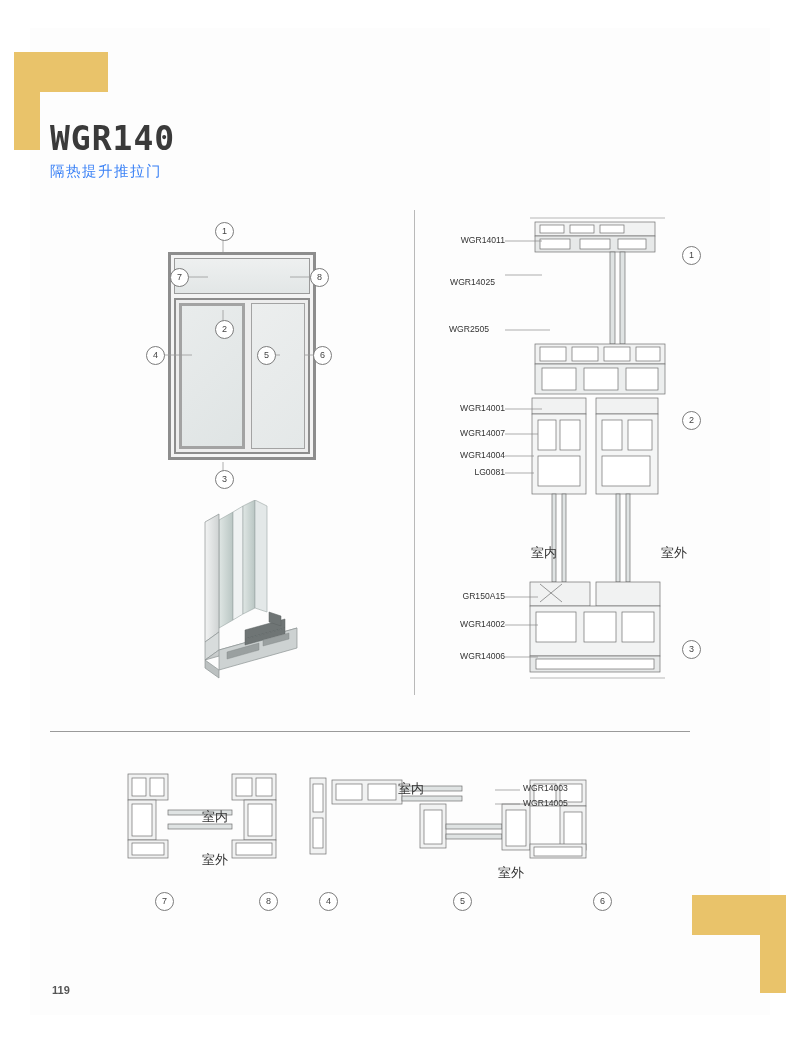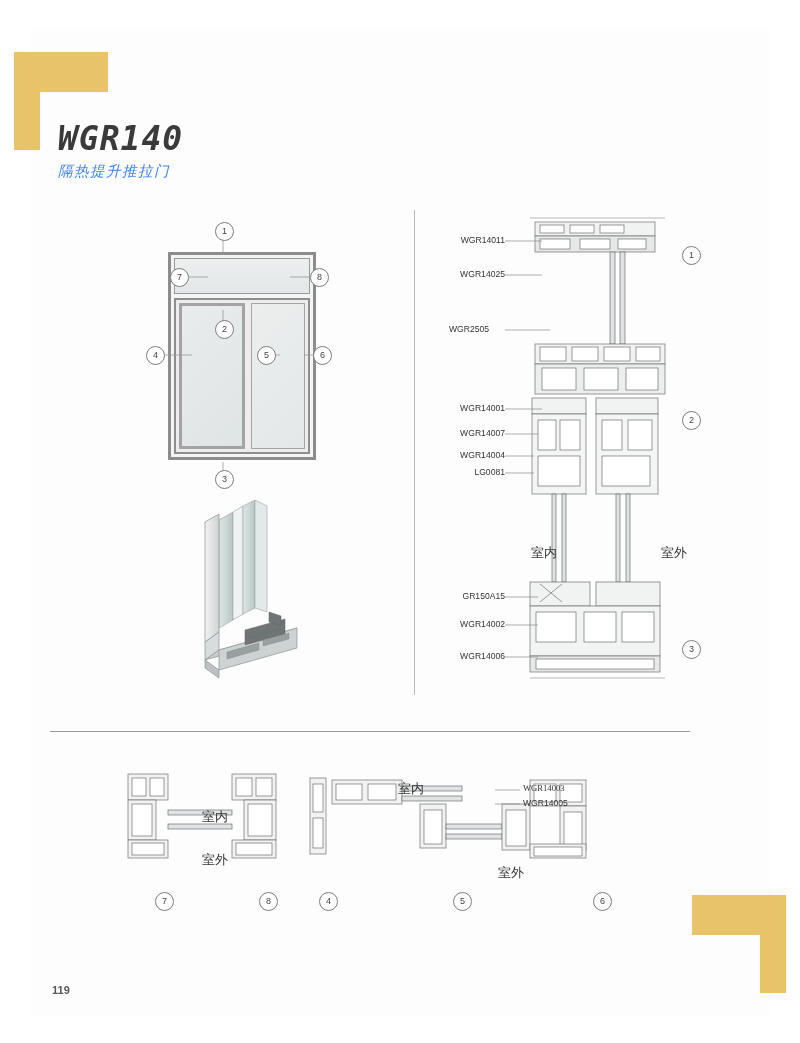--- a/index.html
+++ b/index.html
@@ -20,21 +20,21 @@
   .corner-br-outer{
     position:absolute;right:14px;top:895px;width:94px;height:40px;background:#e9c36a;
   }
   .corner-br-inner{
     position:absolute;right:14px;top:895px;width:26px;height:98px;background:#e9c36a;
   }
   .page-bg{
     position:absolute;left:30px;top:28px;right:30px;bottom:28px;background:#fdfdfd;
   }
   
-  .title-block{position:absolute;left:58px;top:122px;font-style:italic;}
+  .title-block{position:absolute;left:50px;top:122px;}
   .title-main{
     font-family:"DejaVu Sans Mono", monospace;
     font-size:33px;font-weight:bold;letter-spacing:1px;color:#3a3a3a;line-height:1;
   }
   .title-sub{
     margin-top:7px;font-size:14.5px;color:#3b82f6;letter-spacing:1.5px;
   }
   .right-col{position:absolute;left:418px;top:205px;width:332px;height:490px;}
   .v-divider{
     position:absolute;left:414px;top:210px;width:1px;height:485px;background:#b9b9b9;
@@ -251,21 +251,21 @@
     <line x1="75" y1="209" x2="108" y2="209"></line>
     <line x1="75" y1="231" x2="104" y2="231"></line>
     <line x1="75" y1="248" x2="104" y2="248"></line>
     <line x1="75" y1="372" x2="108" y2="372"></line>
     <line x1="75" y1="400" x2="108" y2="400"></line>
     <line x1="75" y1="432" x2="108" y2="432"></line>
   </g>
 </svg>
 
 <div class="lbl" style="left:440px;top:235px;width:65px;">WGR14011</div>
-<div class="lbl" style="left:440px;top:269px;width:65px;">WGR14025</div>
+<div class="lbl" style="left:440px;top:277px;width:65px;text-align:center;">WGR14025</div>
 <div class="lbl" style="left:424px;top:324px;width:65px;">WGR2505</div>
 <div class="lbl" style="left:440px;top:403px;width:65px;">WGR14001</div>
 <div class="lbl" style="left:440px;top:428px;width:65px;">WGR14007</div>
 <div class="lbl" style="left:440px;top:450px;width:65px;">WGR14004</div>
 <div class="lbl" style="left:440px;top:467px;width:65px;">LG0081</div>
 <div class="lbl" style="left:440px;top:591px;width:65px;">GR150A15</div>
 <div class="lbl" style="left:440px;top:619px;width:65px;">WGR14002</div>
 <div class="lbl" style="left:440px;top:651px;width:65px;">WGR14006</div>
 
 <div class="cn" style="left:531px;top:544px;">室内</div>
@@ -318,21 +318,21 @@
     <rect x="444" y="44" width="18" height="34" fill="#fff"></rect>
     <rect x="410" y="76" width="56" height="14"></rect>
     <rect x="414" y="79" width="48" height="9" fill="#fff"></rect>
   </g>
   <g stroke="#8b8b8b" stroke-width="0.7" fill="none">
     <line x1="375" y1="22" x2="400" y2="22"></line>
     <line x1="375" y1="36" x2="400" y2="36"></line>
   </g>
 </svg>
 
-<div class="lbl" style="left:523px;top:783px;text-align:left;font-family:Liberation Serif, serif;">WGR14003</div>
+<div class="lbl" style="left:523px;top:783px;text-align:left;">WGR14003</div>
 <div class="lbl" style="left:523px;top:798px;text-align:right;">WGR14005</div>
 
 <div class="cn" style="left:202px;top:808px;">室内</div>
 <div class="cn" style="left:202px;top:851px;">室外</div>
 <div class="cn" style="left:398px;top:780px;">室内</div>
 <div class="cn" style="left:498px;top:864px;">室外</div>
 
 <div class="b-num" style="left:155px;top:892px;">7</div>
 <div class="b-num" style="left:259px;top:892px;">8</div>
 <div class="b-num" style="left:319px;top:892px;">4</div>

